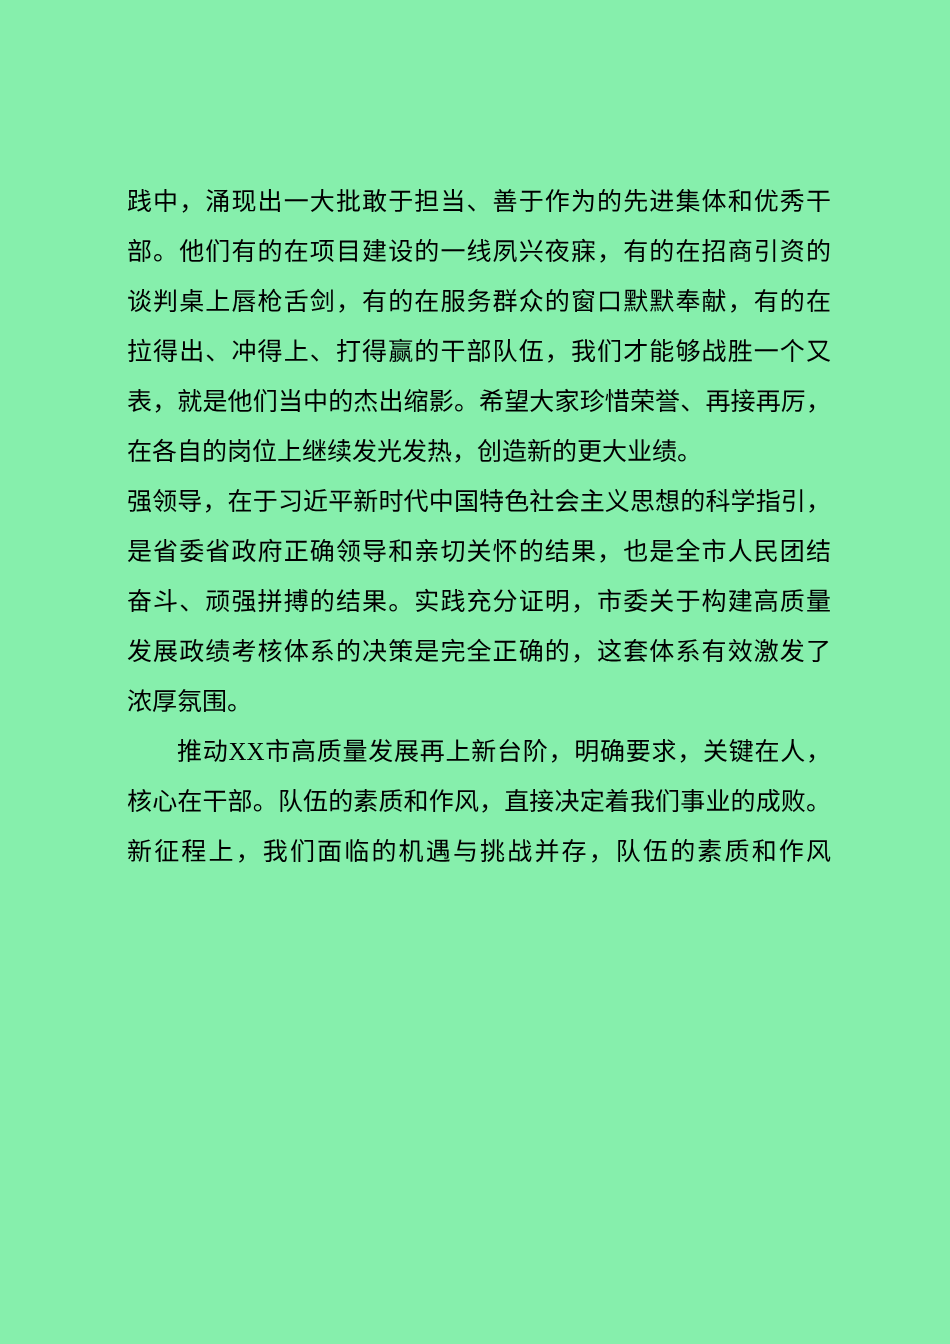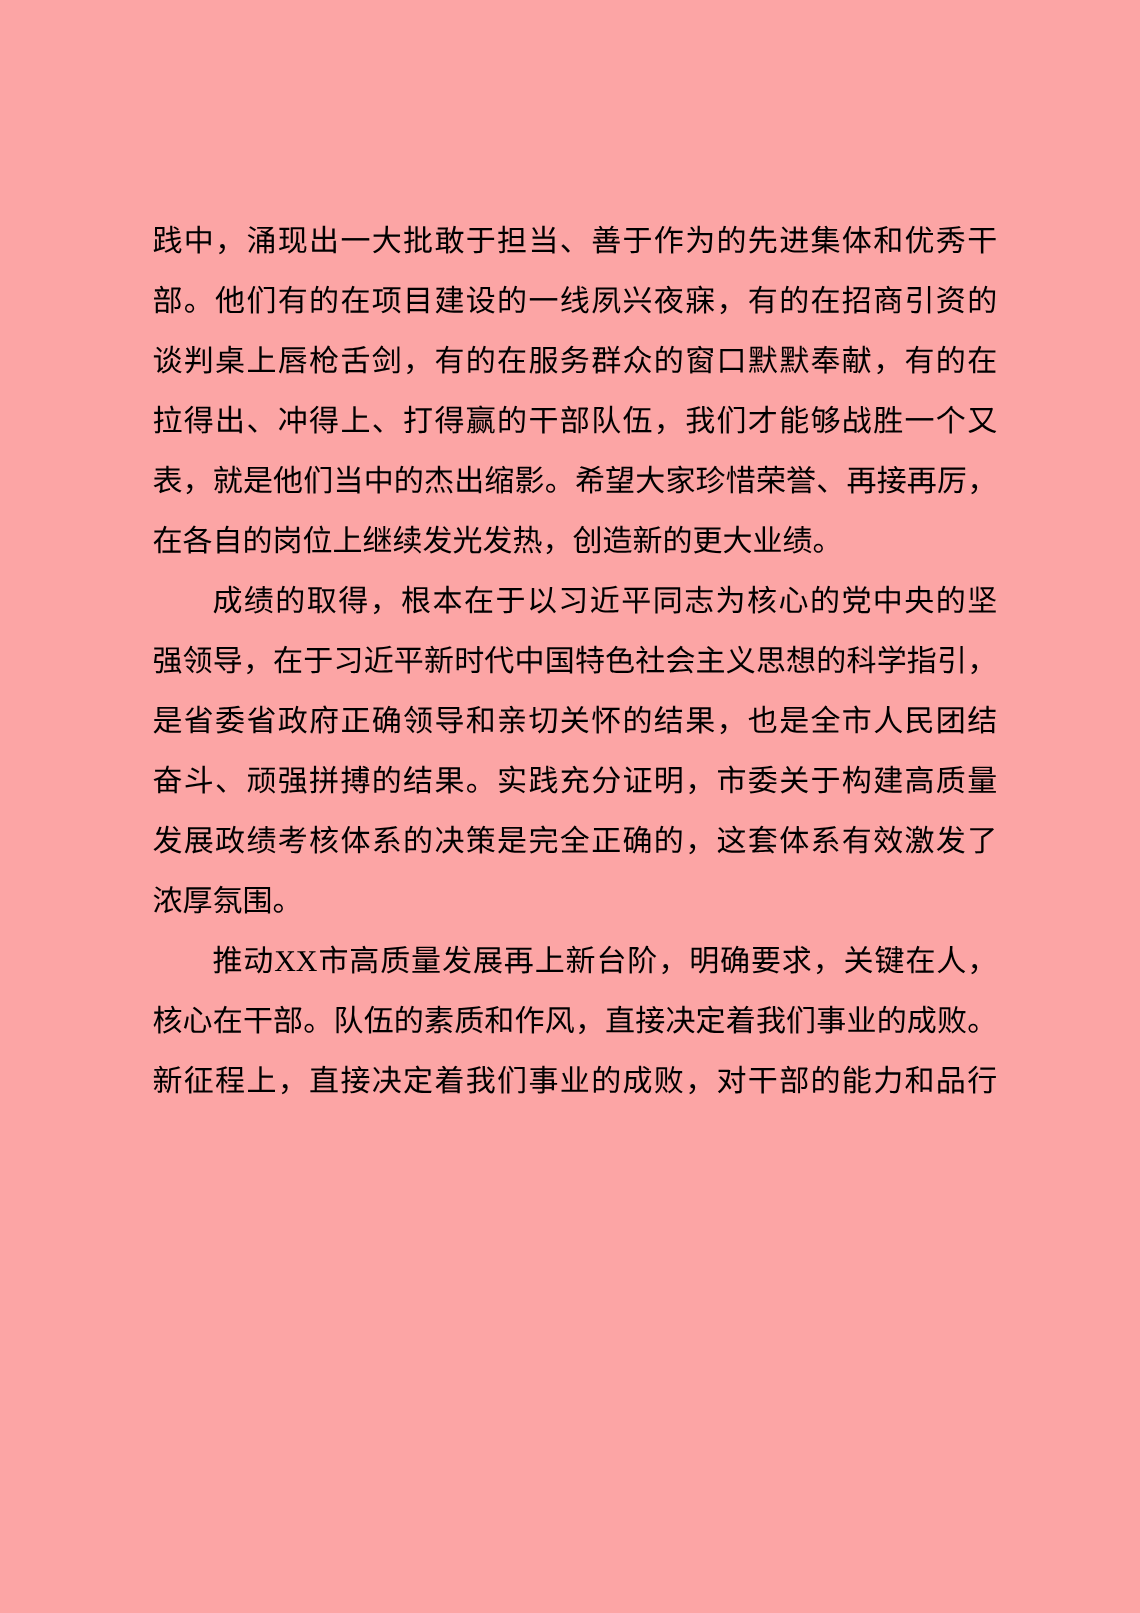--- a/index.html
+++ b/index.html
@@ -4,21 +4,21 @@
 <style>
   html, body {
     margin: 0;
     padding: 0;
     background: #ffffff;
   }
   .page {
     position: relative;
     width: 950px;
     height: 1344px;
-    background: #fca5a5;
+    background: #86efac;
     overflow: hidden;
     margin: 0 auto;
   }
   .text-column {
     position: absolute;
     left: 127px;
     top: 177px;
     width: 704px;
     color: #000000;
     font-family: "Liberation Serif", "DejaVu Serif", serif;
@@ -59,29 +59,28 @@
     <div class="para">
       <div class="line">践中，涌现出一大批敢于担当、善于作为的先进集体和优秀干</div>
       <div class="line">部。他们有的在项目建设的一线夙兴夜寐，有的在招商引资的</div>
       <div class="line">谈判桌上唇枪舌剑，有的在服务群众的窗口默默奉献，有的在</div>
       <div class="line">拉得出、冲得上、打得赢的干部队伍，我们才能够战胜一个又</div>
       <div class="line">表，就是他们当中的杰出缩影。希望大家珍惜荣誉、再接再厉，</div>
       <div class="line short">在各自的岗位上继续发光发热，创造新的更大业绩。</div>
     </div>
 
     <div class="para">
-      <div class="line ind">成绩的取得，根本在于以习近平同志为核心的党中央的坚</div>
       <div class="line">强领导，在于习近平新时代中国特色社会主义思想的科学指引，</div>
       <div class="line">是省委省政府正确领导和亲切关怀的结果，也是全市人民团结</div>
       <div class="line">奋斗、顽强拼搏的结果。实践充分证明，市委关于构建高质量</div>
       <div class="line">发展政绩考核体系的决策是完全正确的，这套体系有效激发了</div>
       <div class="line short">浓厚氛围。</div>
     </div>
 
 
     <div class="para">
       <div class="line ind">推动XX市高质量发展再上新台阶，明确要求，关键在人，</div>
       <div class="line">核心在干部。队伍的素质和作风，直接决定着我们事业的成败。</div>
-      <div class="line">新征程上，直接决定着我们事业的成败，对干部的能力和品行</div>
+      <div class="line">新征程上，我们面临的机遇与挑战并存，队伍的素质和作风</div>
     </div>
 
   </div>
 </div>
 
 </body></html>

